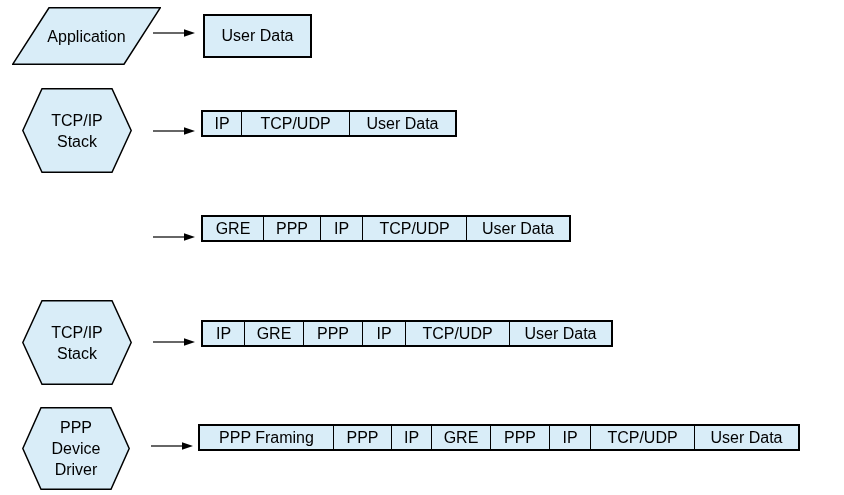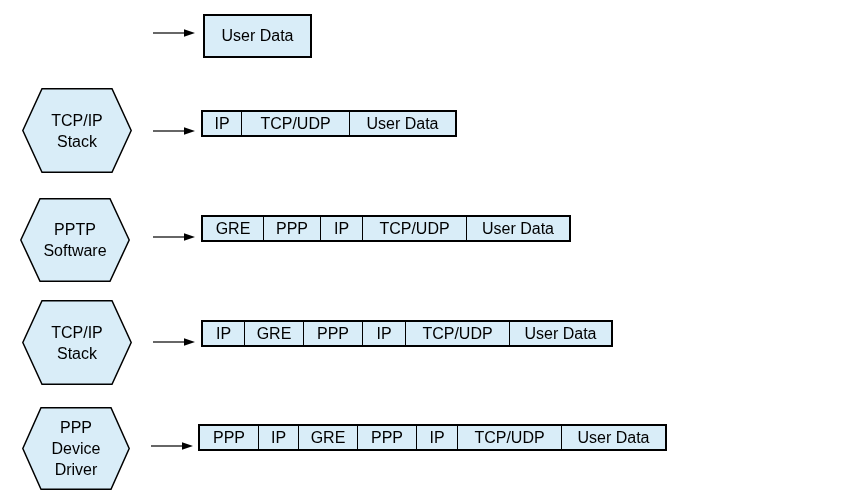--- a/index.html
+++ b/index.html
@@ -45,20 +45,26 @@
     white-space:nowrap;
     text-align:right;
   }
   .cell + .cell{border-left:1px solid var(--shape-border);}
 </style>
 </head>
 <body>
 
 <div id="canvas">
 
+  <div class="shape" style="left:12px;top:7px;width:149px;height:58px">
+    <svg viewBox="0 0 149 58" preserveAspectRatio="none">
+      <polygon points="37,0.8 148.2,0.8 112,57.2 0.8,57.2"></polygon>
+    </svg>
+    <div class="shape-label">Application</div>
+  </div>
   <svg class="arrow" style="left:152px;top:27px" width="44" height="12">
     <line x1="1" y1="6" x2="32" y2="6"></line>
     <polygon points="32,2.2 43,6 32,9.8"></polygon>
   </svg>
   <div class="packet" style="left:203px;top:14px;height:44px">
     <div class="cell" style="width:105px">User Data</div>
   </div>
 
   <div class="shape" style="left:22px;top:88px;width:110px;height:85px">
     <svg viewBox="0 0 110 85" preserveAspectRatio="none">
@@ -70,27 +76,20 @@
   <svg class="arrow" style="left:152px;top:125px" width="44" height="12">
     <line x1="1" y1="6" x2="32" y2="6"></line>
     <polygon points="32,2.2 43,6 32,9.8"></polygon>
   </svg>
   <div class="packet" style="left:201px;top:110px">
     <div class="cell" style="width:38px">IP</div>
     <div class="cell" style="width:108px">TCP/UDP</div>
     <div class="cell" style="width:106px">User Data</div>
   </div>
 
-  <div class="shape" style="left:20px;top:198px;width:110px;height:84px">
-    <svg viewBox="0 0 110 84" preserveAspectRatio="none">
-      <polygon points="0.8,42 20,0.8 90,0.8 109.2,42 90,83.2 20,83.2"></polygon>
-    </svg>
-    <div class="shape-label">PPTP
-Software</div>
-  </div>
   <svg class="arrow" style="left:152px;top:231px" width="44" height="12">
     <line x1="1" y1="6" x2="32" y2="6"></line>
     <polygon points="32,2.2 43,6 32,9.8"></polygon>
   </svg>
   <div class="packet" style="left:201px;top:215px">
     <div class="cell" style="width:60px">GRE</div>
     <div class="cell" style="width:57px">PPP</div>
     <div class="cell" style="width:42px">IP</div>
     <div class="cell" style="width:104px">TCP/UDP</div>
     <div class="cell" style="width:103px">User Data</div>
@@ -122,20 +121,21 @@
     </svg>
     <div class="shape-label">PPP
 Device
 Driver</div>
   </div>
   <svg class="arrow" style="left:150px;top:440px" width="44" height="12">
     <line x1="1" y1="6" x2="32" y2="6"></line>
     <polygon points="32,2.2 43,6 32,9.8"></polygon>
   </svg>
   <div class="packet" style="left:198px;top:424px">
+    <div class="cell" style="width:133px">PPP Framing</div>
     <div class="cell" style="width:58px">PPP</div>
     <div class="cell" style="width:40px">IP</div>
     <div class="cell" style="width:59px">GRE</div>
     <div class="cell" style="width:59px">PPP</div>
     <div class="cell" style="width:41px">IP</div>
     <div class="cell" style="width:104px">TCP/UDP</div>
     <div class="cell" style="width:104px">User Data</div>
   </div>
 
 </div>

